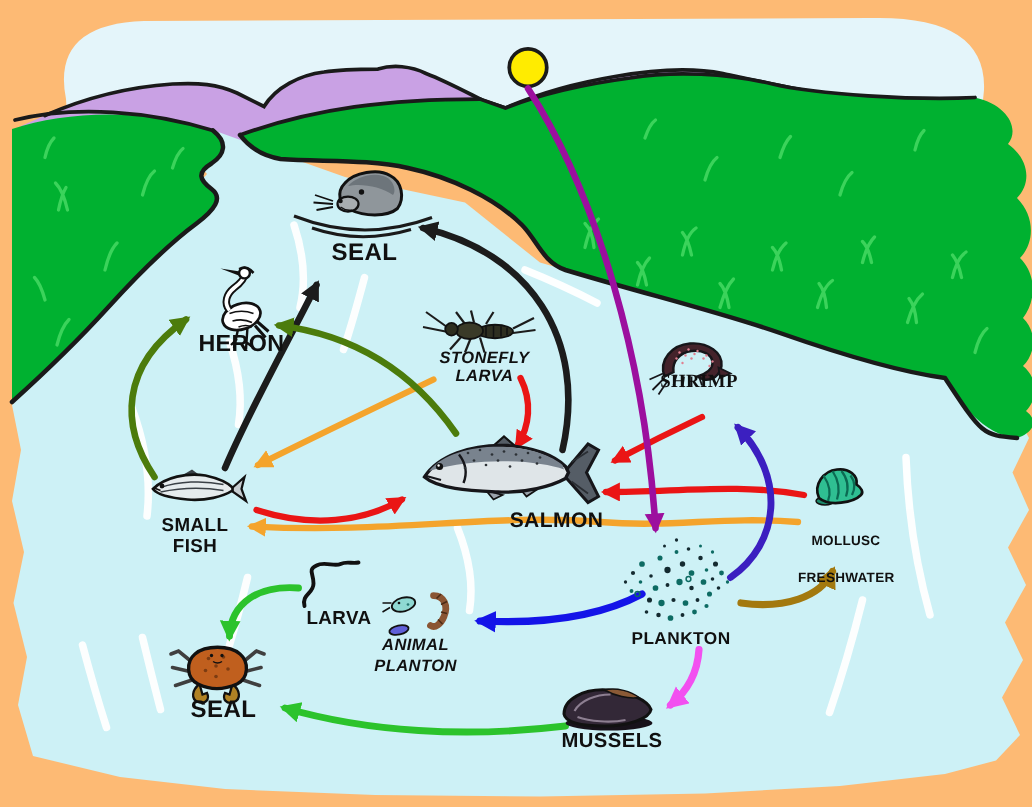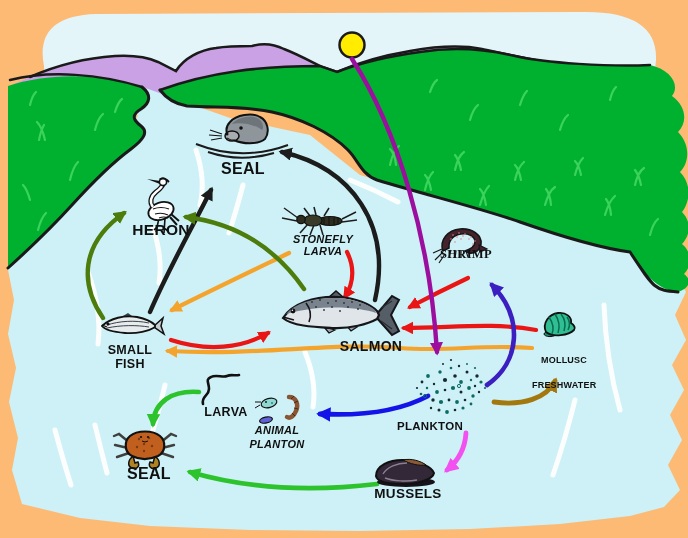--- a/index.html
+++ b/index.html
@@ -369,16 +369,16 @@
   <div class="lbl fs11" style="left:288px;top:246px;width:70px;">LARVA</div>
   <div class="lbl fs125" style="left:436px;top:248px;width:60px;font-family:Liberation Serif, serif;">SHRIMP</div>
   <div class="lbl fs14" style="left:292px;top:339px;width:72px;margin-left:43px;">SALMON</div>
   <div class="lbl fs125" style="left:102px;top:344px;width:56px;">SMALL</div>
   <div class="lbl fs125" style="left:102px;top:358px;width:56px;">FISH</div>
   <div class="lbl fs9" style="left:532px;top:341px;width:64px;margin-top:40px;">FRESHWATER</div>
   <div class="lbl fs9" style="left:532px;top:356px;width:64px;">MOLLUSC</div>
   <div class="lbl fs125" style="left:200px;top:406px;width:52px;">LARVA</div>
   <div class="lbl fs11" style="left:248px;top:425px;width:58px;">ANIMAL</div>
   <div class="lbl fs11" style="left:244px;top:439px;width:66px;">PLANTON</div>
-  <div class="lbl fs115" style="left:396px;top:420px;width:68px;">PLANKTON</div>
+  <div class="lbl fs115" style="left:420px;top:420px;width:68px;">PLANKTON</div>
   <div class="lbl fs13" style="left:374px;top:487px;width:68px;">MUSSELS</div>
   <div class="lbl fs16" style="left:120px;top:466px;width:58px;">SEAL</div>
 </div>
 
 </body></html>

